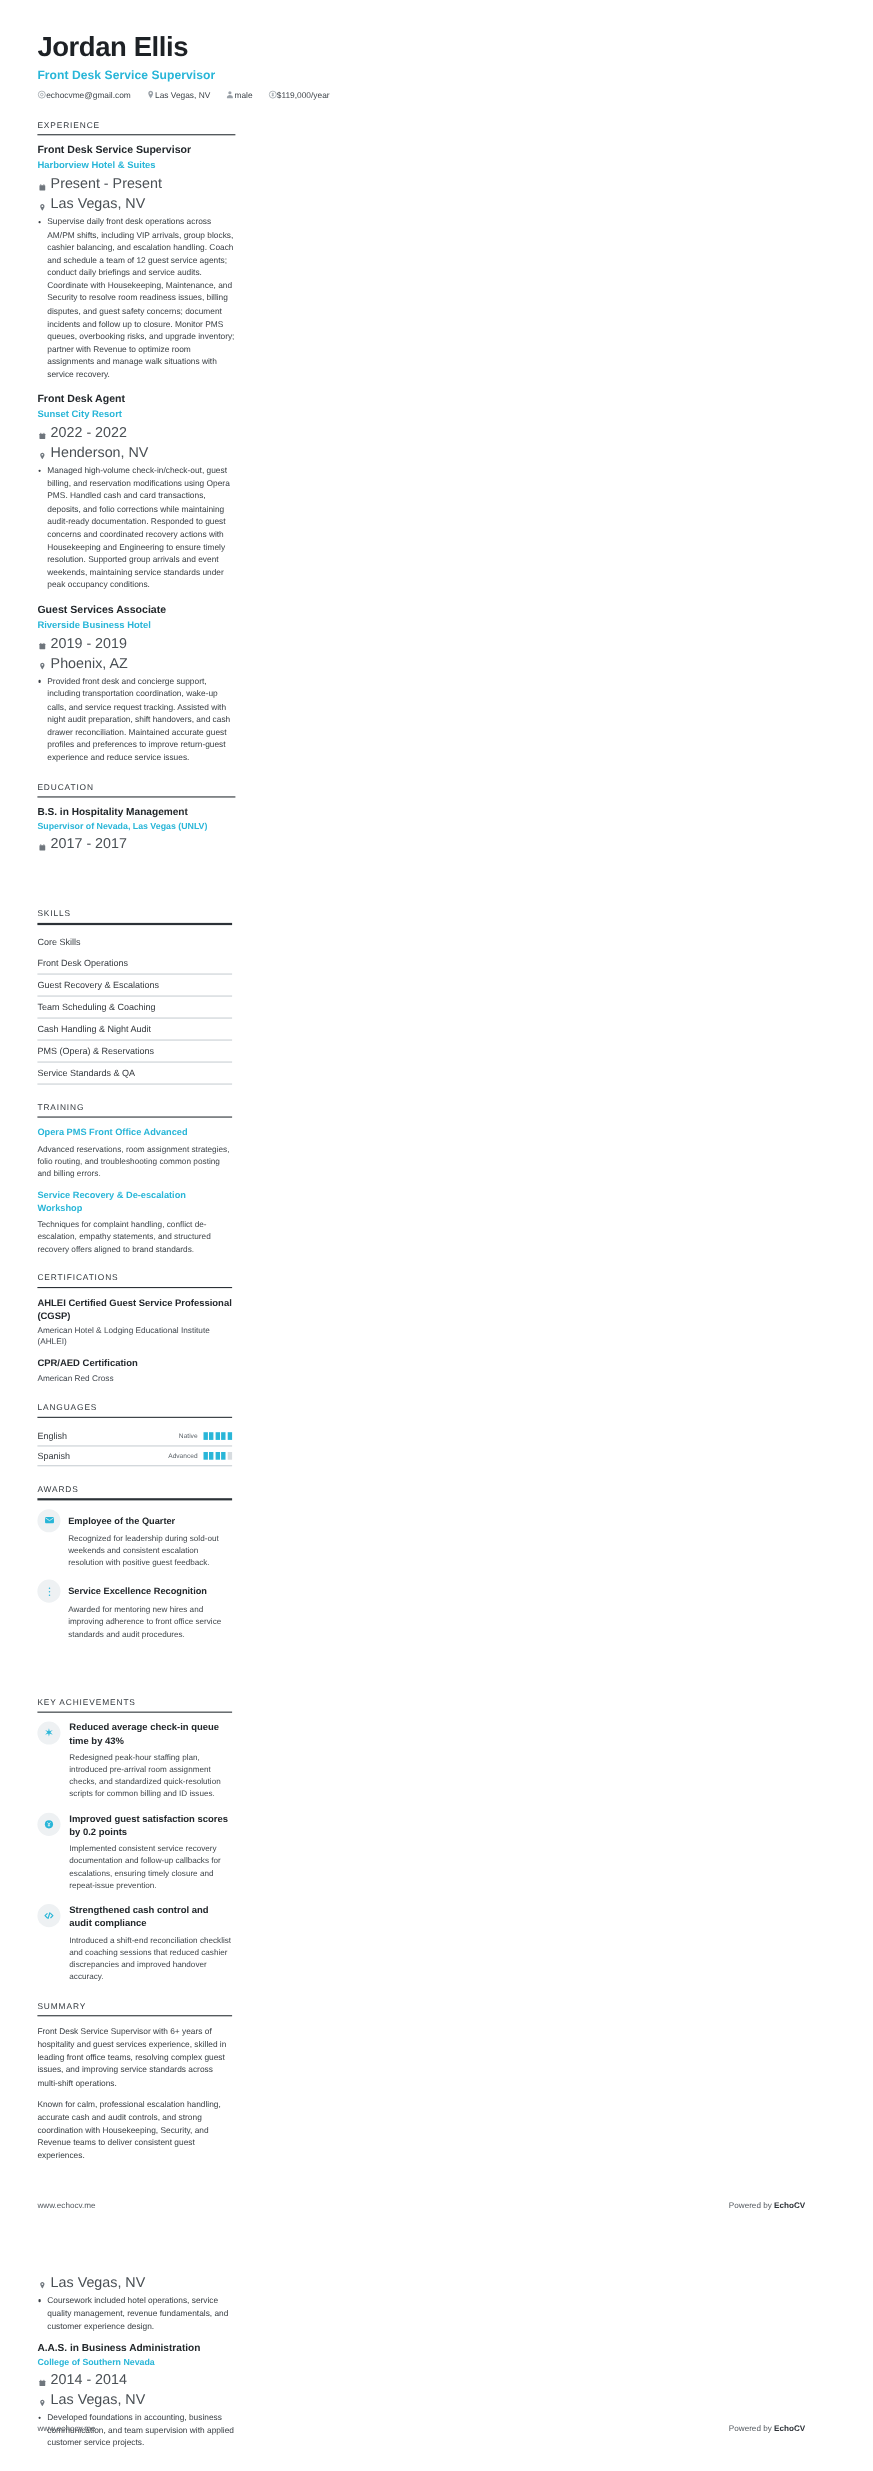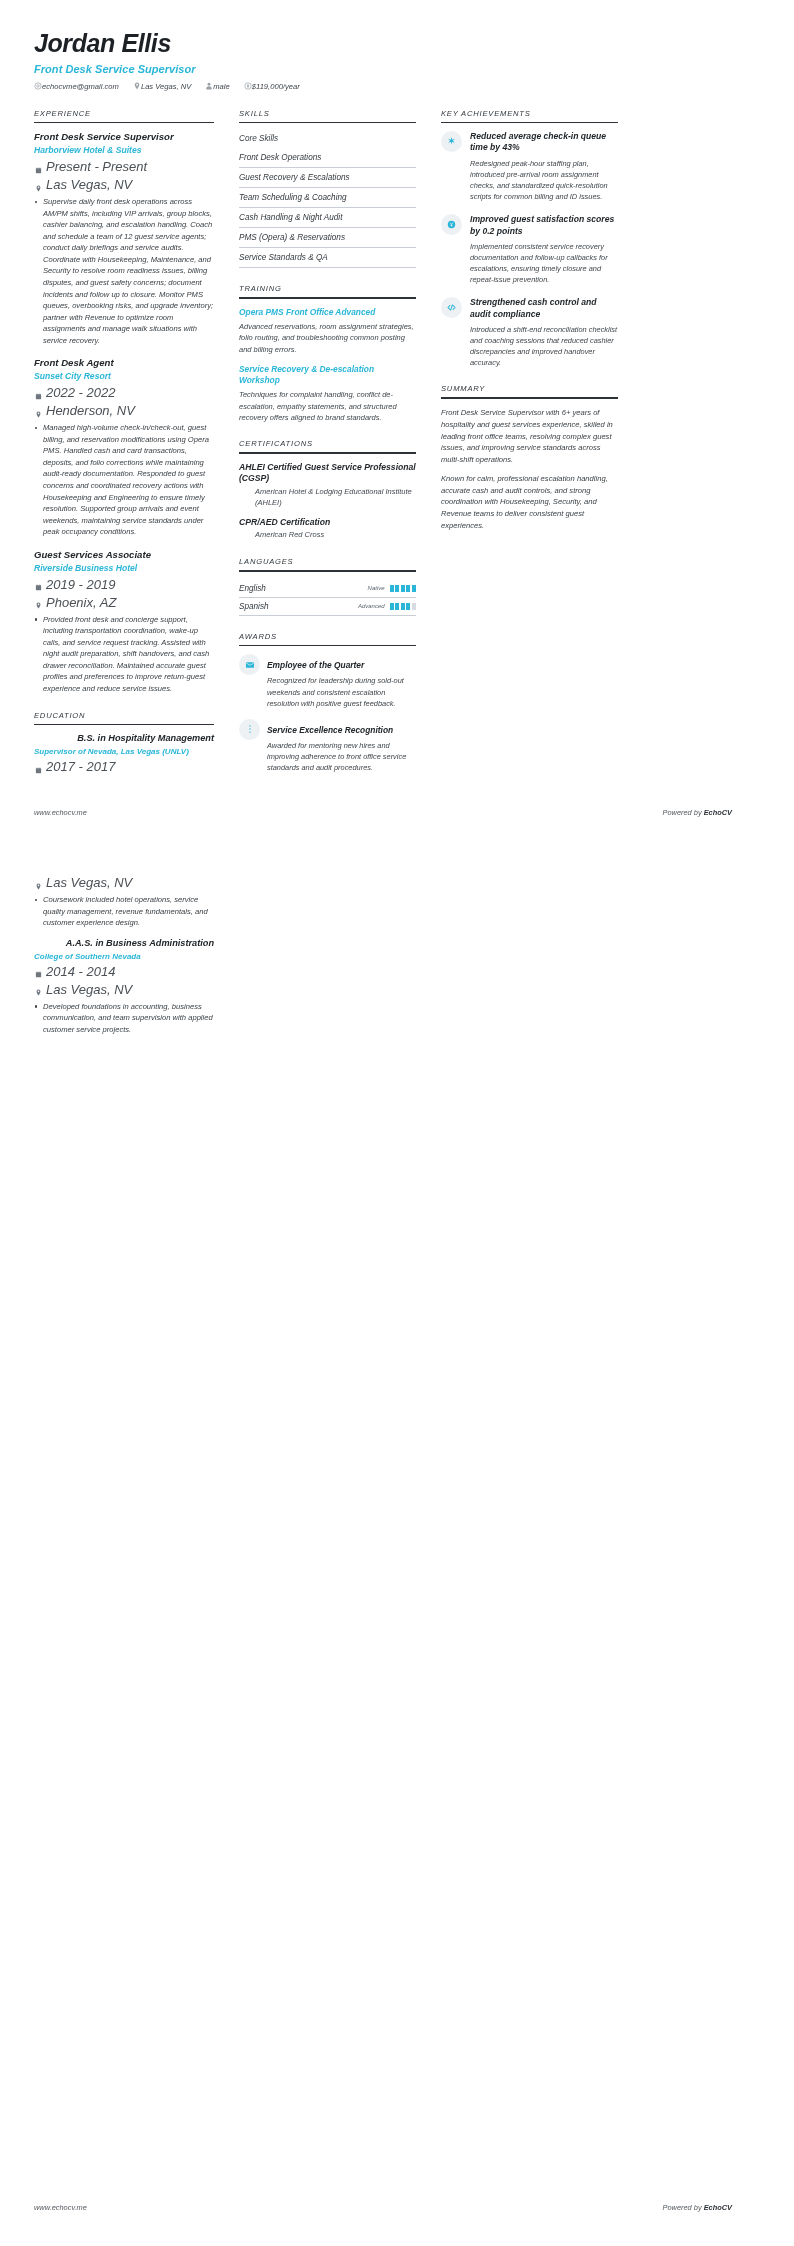--- a/index.html
+++ b/index.html
@@ -8,21 +8,20 @@
     background: #ffffff;
     font-family: "Liberation Sans", sans-serif;
     color: #2b2f33;
     -webkit-font-smoothing: antialiased;
   }
   .page {
     position: relative;
     width: 766px;
     min-height: 2246px;
     background: #fff;
-    font-style: italic;
   }
 
   
   .sheet {
     position: relative;
     padding: 30px 34px 0 34px;
   }
 
   .name {
     font-size: 25px;
@@ -57,23 +56,24 @@
     display: inline-flex;
     align-items: center;
     justify-content: center;
     color: #9aa1a8;
     flex: none;
   }
   .cicon svg { display: block; }
 
   .columns {
     display: flex;
-    gap: 25px;
+    gap: 36px;
     margin-top: 18px;
     align-items: flex-start;
+    flex-direction: column;
   }
   .col-left  { width: 180px; flex: none; }
   .col-mid   { width: 177px; flex: none; }
   .col-right { width: 177px; flex: none; }
 
   .sec-title {
     font-size: 7.6px;
     letter-spacing: 0.8px;
     color: #31373d;
     text-transform: uppercase;
@@ -166,21 +166,20 @@
     font-size: 8.6px;
     font-weight: 600;
     color: #25292e;
     line-height: 1.35;
   }
   .cert-org {
     font-size: 7.5px;
     color: #434950;
     line-height: 1.45;
     margin-top: 2px;
-    margin-left: 16px;
   }
 
   
   .lang-row {
     display: flex;
     align-items: center;
     justify-content: space-between;
     padding: 4px 0;
     border-bottom: 0.8px solid #c9cfd4;
   }
@@ -254,21 +253,20 @@
     margin-bottom: 7px;
   }
 
   
   .edu-item { margin-bottom: 9px; }
   .edu-degree {
     font-size: 9.2px;
     font-weight: 600;
     color: #22272b;
     line-height: 1.3;
-    text-align: right;
   }
   .edu-school {
     font-size: 8px;
     font-weight: 600;
     color: #29b6d8;
     margin-top: 2px;
   }
 
   
   .footer {

